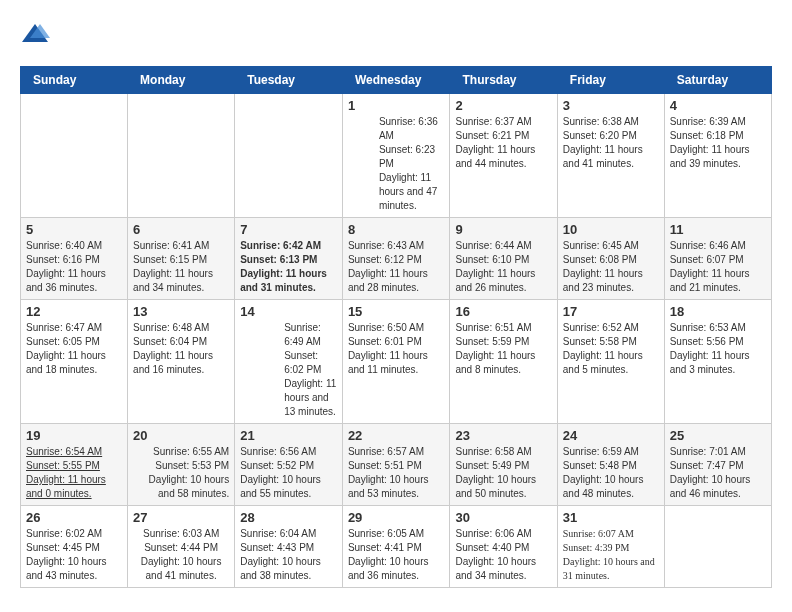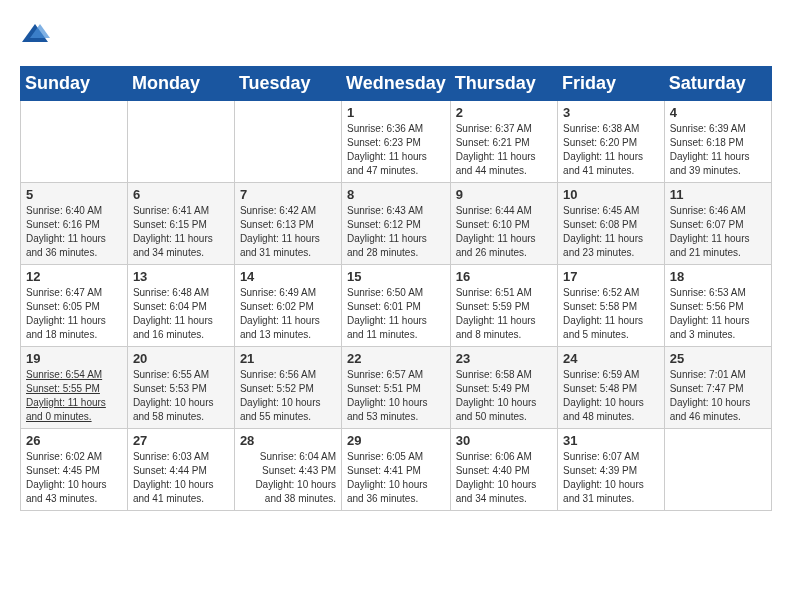--- a/index.html
+++ b/index.html
@@ -53,23 +53,23 @@
       color: #333;
     }
     .calendar {
       width: 100%;
       border-collapse: collapse;
       font-size: 11px;
     }
     .calendar th {
       background-color: #1a56a0;
       color: #fff;
-      padding: 6px 4px;
+      padding: 6px 12px;
       text-align: left;
-      font-size: 18px;
+      font-size: 12px;
       font-weight: bold;
       border: 1px solid #1a56a0;
     }
     .calendar td {
       border: 1px solid #ccc;
       vertical-align: top;
       padding: 4px 5px;
       min-height: 80px;
       width: 108px;
       background: #fff;
@@ -127,21 +127,21 @@
         <th>Saturday</th>
       </tr>
   </thead>
   <tbody id="calendar-body">
       <tr>
         <td class="empty-cell"></td>
         <td class="empty-cell"></td>
         <td class="empty-cell"></td>
         <td>
           <div class="day-number">1</div>
-          <div class="day-info" style="white-space: pre-line;">Sunrise: 6:36 AM
+          <div class="day-info" style="white-space: pre-line; margin-left: 31px;">Sunrise: 6:36 AM
 Sunset: 6:23 PM
 Daylight: 11 hours and 47 minutes.</div>
         </td>
         <td>
           <div class="day-number">2</div>
           <div class="day-info" style="white-space: pre-line;">Sunrise: 6:37 AM
 Sunset: 6:21 PM
 Daylight: 11 hours and 44 minutes.</div>
         </td>
         <td>
@@ -165,21 +165,21 @@
 Daylight: 11 hours and 36 minutes.</div>
         </td>
         <td>
           <div class="day-number">6</div>
           <div class="day-info" style="white-space: pre-line;">Sunrise: 6:41 AM
 Sunset: 6:15 PM
 Daylight: 11 hours and 34 minutes.</div>
         </td>
         <td>
           <div class="day-number">7</div>
-          <div class="day-info" style="white-space: pre-line;">Sunrise: 6:42 AM
+          <div class="day-info" style="white-space: pre-line; font-weight: bold;">Sunrise: 6:42 AM
 Sunset: 6:13 PM
 Daylight: 11 hours and 31 minutes.</div>
         </td>
         <td>
           <div class="day-number">8</div>
           <div class="day-info" style="white-space: pre-line;">Sunrise: 6:43 AM
 Sunset: 6:12 PM
 Daylight: 11 hours and 28 minutes.</div>
         </td>
         <td>
@@ -209,21 +209,21 @@
 Daylight: 11 hours and 18 minutes.</div>
         </td>
         <td>
           <div class="day-number">13</div>
           <div class="day-info" style="white-space: pre-line;">Sunrise: 6:48 AM
 Sunset: 6:04 PM
 Daylight: 11 hours and 16 minutes.</div>
         </td>
         <td>
           <div class="day-number">14</div>
-          <div class="day-info" style="white-space: pre-line;">Sunrise: 6:49 AM
+          <div class="day-info" style="white-space: pre-line; margin-left: 44px;">Sunrise: 6:49 AM
 Sunset: 6:02 PM
 Daylight: 11 hours and 13 minutes.</div>
         </td>
         <td>
           <div class="day-number">15</div>
           <div class="day-info" style="white-space: pre-line;">Sunrise: 6:50 AM
 Sunset: 6:01 PM
 Daylight: 11 hours and 11 minutes.</div>
         </td>
         <td>
@@ -247,21 +247,21 @@
       </tr>
       <tr>
         <td>
           <div class="day-number">19</div>
           <div class="day-info" style="white-space: pre-line; text-decoration: underline;">Sunrise: 6:54 AM
 Sunset: 5:55 PM
 Daylight: 11 hours and 0 minutes.</div>
         </td>
         <td>
           <div class="day-number">20</div>
-          <div class="day-info" style="white-space: pre-line;">Sunrise: 6:55 AM
+          <div class="day-info" style="white-space: pre-line; text-align: right;">Sunrise: 6:55 AM
 Sunset: 5:53 PM
 Daylight: 10 hours and 58 minutes.</div>
         </td>
         <td>
           <div class="day-number">21</div>
           <div class="day-info" style="white-space: pre-line;">Sunrise: 6:56 AM
 Sunset: 5:52 PM
 Daylight: 10 hours and 55 minutes.</div>
         </td>
         <td>
@@ -291,44 +291,44 @@
       </tr>
       <tr>
         <td>
           <div class="day-number">26</div>
           <div class="day-info" style="white-space: pre-line;">Sunrise: 6:02 AM
 Sunset: 4:45 PM
 Daylight: 10 hours and 43 minutes.</div>
         </td>
         <td>
           <div class="day-number">27</div>
-          <div class="day-info" style="white-space: pre-line;">Sunrise: 6:03 AM
+          <div class="day-info" style="white-space: pre-line; text-align: center;">Sunrise: 6:03 AM
 Sunset: 4:44 PM
 Daylight: 10 hours and 41 minutes.</div>
         </td>
         <td>
           <div class="day-number">28</div>
-          <div class="day-info" style="white-space: pre-line; text-align: right;">Sunrise: 6:04 AM
+          <div class="day-info" style="white-space: pre-line;">Sunrise: 6:04 AM
 Sunset: 4:43 PM
 Daylight: 10 hours and 38 minutes.</div>
         </td>
         <td>
           <div class="day-number">29</div>
           <div class="day-info" style="white-space: pre-line;">Sunrise: 6:05 AM
 Sunset: 4:41 PM
 Daylight: 10 hours and 36 minutes.</div>
         </td>
         <td>
           <div class="day-number">30</div>
           <div class="day-info" style="white-space: pre-line;">Sunrise: 6:06 AM
 Sunset: 4:40 PM
 Daylight: 10 hours and 34 minutes.</div>
         </td>
         <td>
           <div class="day-number">31</div>
-          <div class="day-info" style="white-space: pre-line;">Sunrise: 6:07 AM
+          <div class="day-info" style="white-space: pre-line; font-family: Liberation Serif, serif;">Sunrise: 6:07 AM
 Sunset: 4:39 PM
 Daylight: 10 hours and 31 minutes.</div>
         </td>
         <td class="empty-cell"></td>
       </tr>
     </tbody>
 </table>
 
 </body></html>

